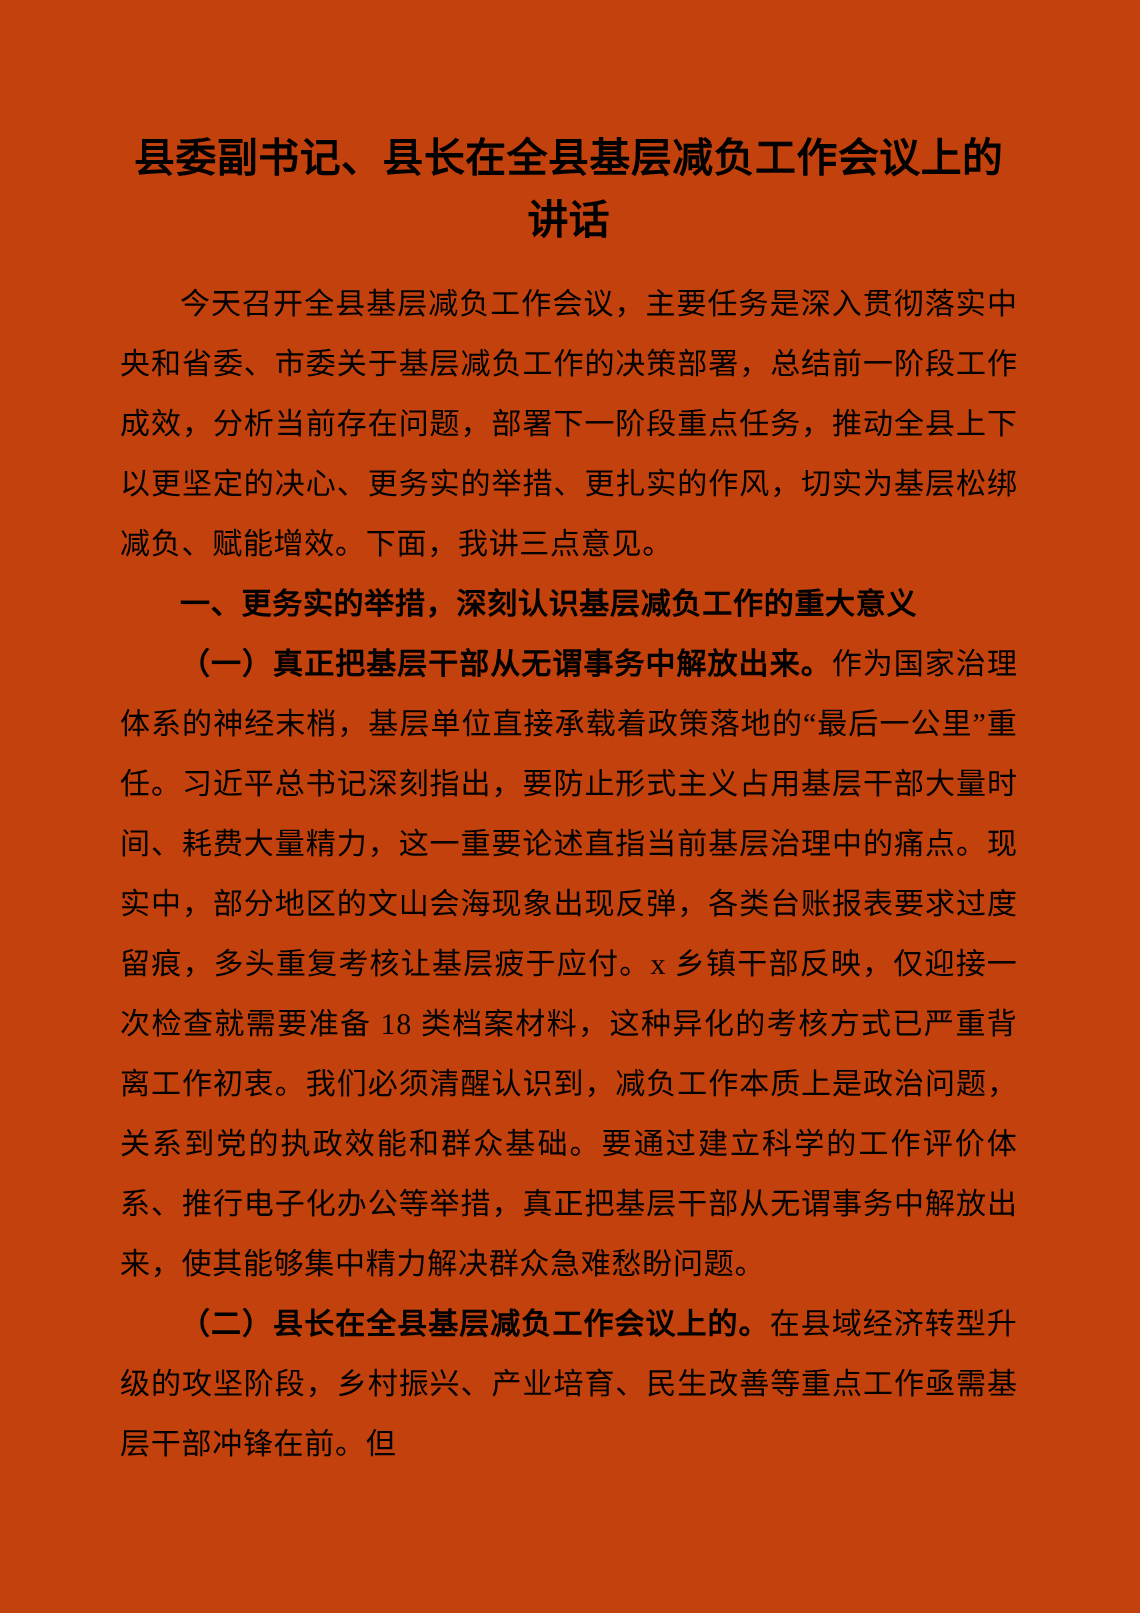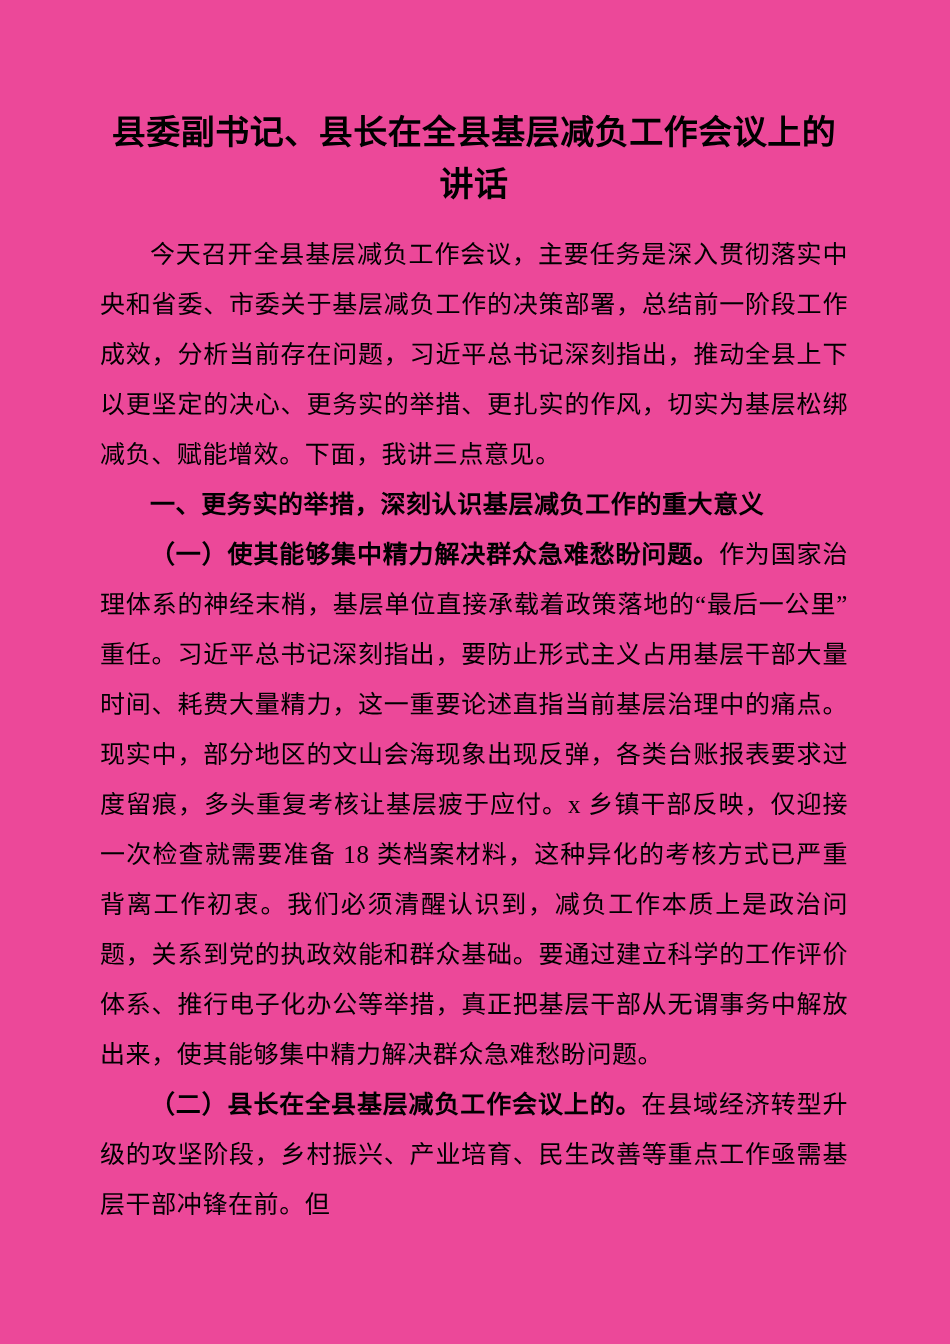--- a/index.html
+++ b/index.html
@@ -5,21 +5,21 @@
 <style>
   html, body {
     margin: 0;
     padding: 0;
     background: #ffffff;
   }
   .page {
     position: relative;
     width: 950px;
     height: 1344px;
-    background: #ec4899;
+    background: #c2410c;
     margin: 0 auto;
     overflow: hidden;
     box-sizing: border-box;
   }
   .content {
     position: absolute;
     left: 100px;
     top: 0;
     width: 748px;
   }
@@ -85,26 +85,26 @@
 
 <div class="page">
   <div class="content">
 
     <h1 class="doc-title">
       <span class="title-line">县委副书记、县长在全县基层减负工作会议上的</span>
       <span class="title-spacer"></span>
       <span class="title-line">讲话</span>
     </h1>
 
-    <p class="body-text para first-body">今天召开全县基层减负工作会议，主要任务是深入贯彻落实中央和省委、市委关于基层减负工作的决策部署，总结前一阶段工作成效，分析当前存在问题，习近平总书记深刻指出，推动全县上下以更坚定的决心、更务实的举措、更扎实的作风，切实为基层松绑减负、赋能增效。下面，我讲三点意见。</p>
+    <p class="body-text para first-body">今天召开全县基层减负工作会议，主要任务是深入贯彻落实中央和省委、市委关于基层减负工作的决策部署，总结前一阶段工作成效，分析当前存在问题，部署下一阶段重点任务，推动全县上下以更坚定的决心、更务实的举措、更扎实的作风，切实为基层松绑减负、赋能增效。下面，我讲三点意见。</p>
 
     <h2 class="heading-1">一、更务实的举措，深刻认识基层减负工作的重大意义</h2>
 
     <p class="body-text para">
-      <span class="lead">（一）使其能够集中精力解决群众急难愁盼问题。</span><span class="rest">作为国家治理体系的神经末梢，基层单位直接承载着政策落地的“最后一公里”重任。习近平总书记深刻指出，要防止形式主义占用基层干部大量时间、耗费大量精力，这一重要论述直指当前基层治理中的痛点。现实中，部分地区的文山会海现象出现反弹，各类台账报表要求过度留痕，多头重复考核让基层疲于应付。x 乡镇干部反映，仅迎接一次检查就需要准备 18 类档案材料，这种异化的考核方式已严重背离工作初衷。我们必须清醒认识到，减负工作本质上是政治问题，关系到党的执政效能和群众基础。要通过建立科学的工作评价体系、推行电子化办公等举措，真正把基层干部从无谓事务中解放出来，使其能够集中精力解决群众急难愁盼问题。</span>
+      <span class="lead">（一）真正把基层干部从无谓事务中解放出来。</span><span class="rest">作为国家治理体系的神经末梢，基层单位直接承载着政策落地的“最后一公里”重任。习近平总书记深刻指出，要防止形式主义占用基层干部大量时间、耗费大量精力，这一重要论述直指当前基层治理中的痛点。现实中，部分地区的文山会海现象出现反弹，各类台账报表要求过度留痕，多头重复考核让基层疲于应付。x 乡镇干部反映，仅迎接一次检查就需要准备 18 类档案材料，这种异化的考核方式已严重背离工作初衷。我们必须清醒认识到，减负工作本质上是政治问题，关系到党的执政效能和群众基础。要通过建立科学的工作评价体系、推行电子化办公等举措，真正把基层干部从无谓事务中解放出来，使其能够集中精力解决群众急难愁盼问题。</span>
     </p>
 
     <p class="body-text para">
       <span class="lead">（二）县长在全县基层减负工作会议上的。</span><span class="rest">在县域经济转型升级的攻坚阶段，乡村振兴、产业培育、民生改善等重点工作亟需基层干部冲锋在前。但</span>
     </p>
 
   </div>
 </div>
 
 </body></html>

